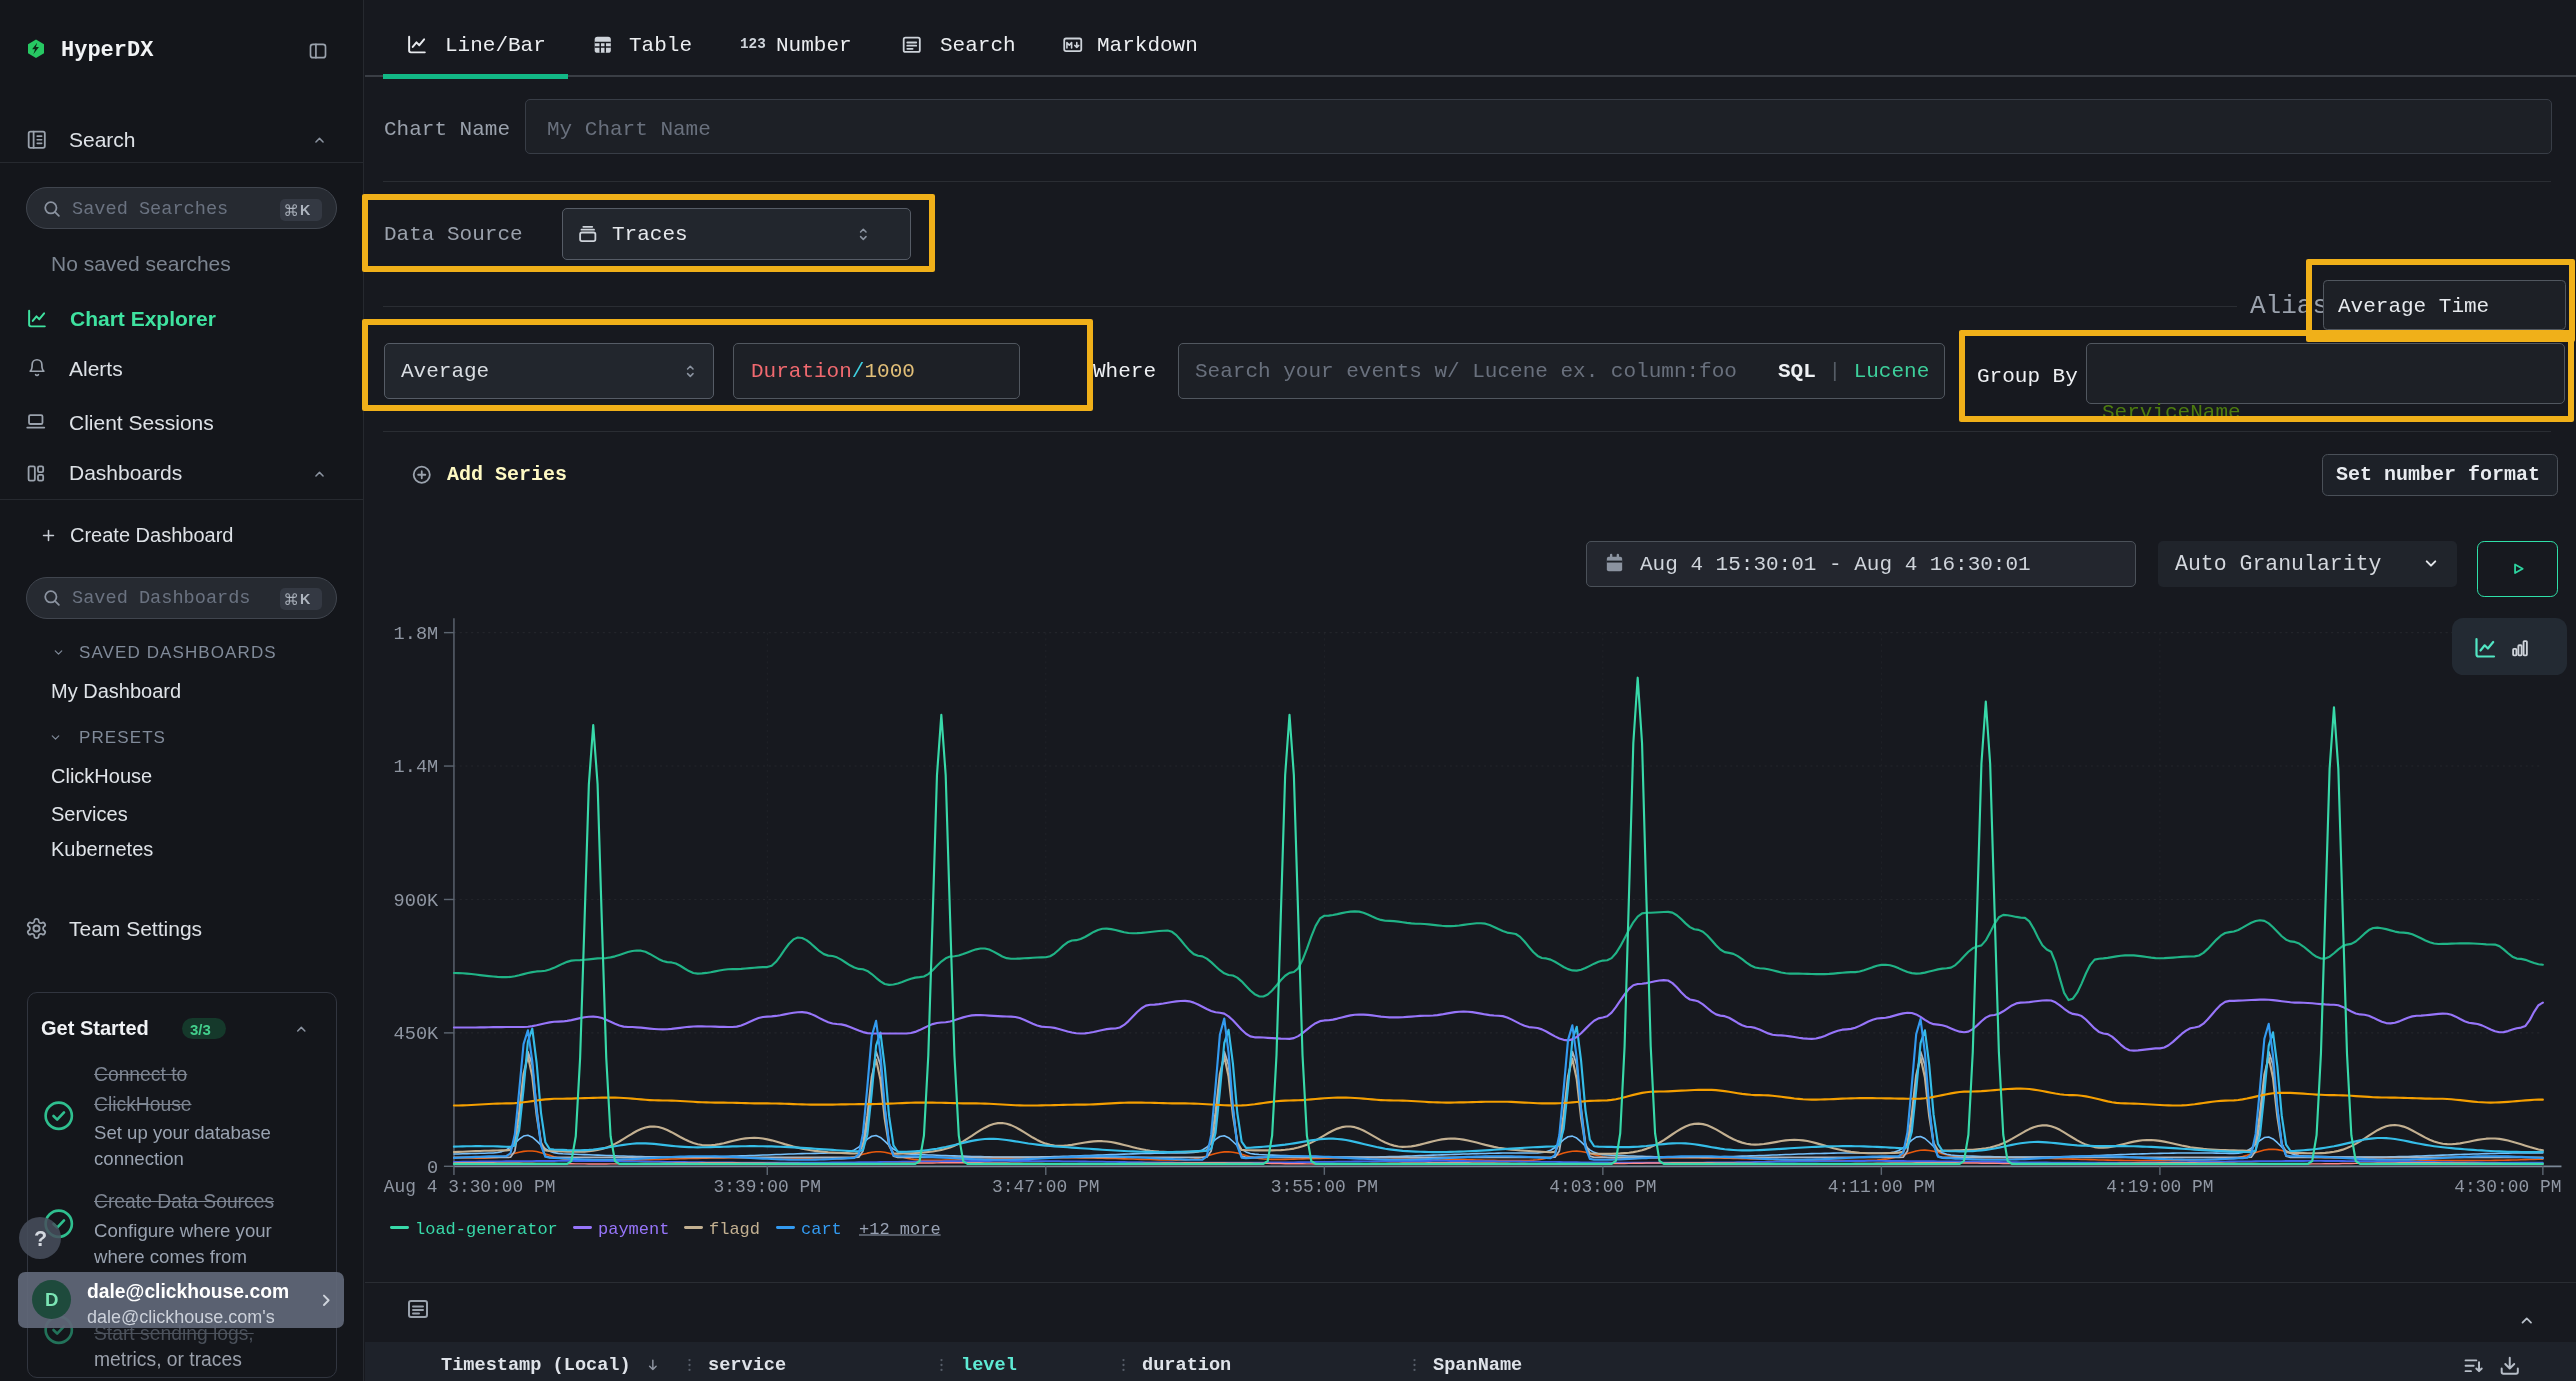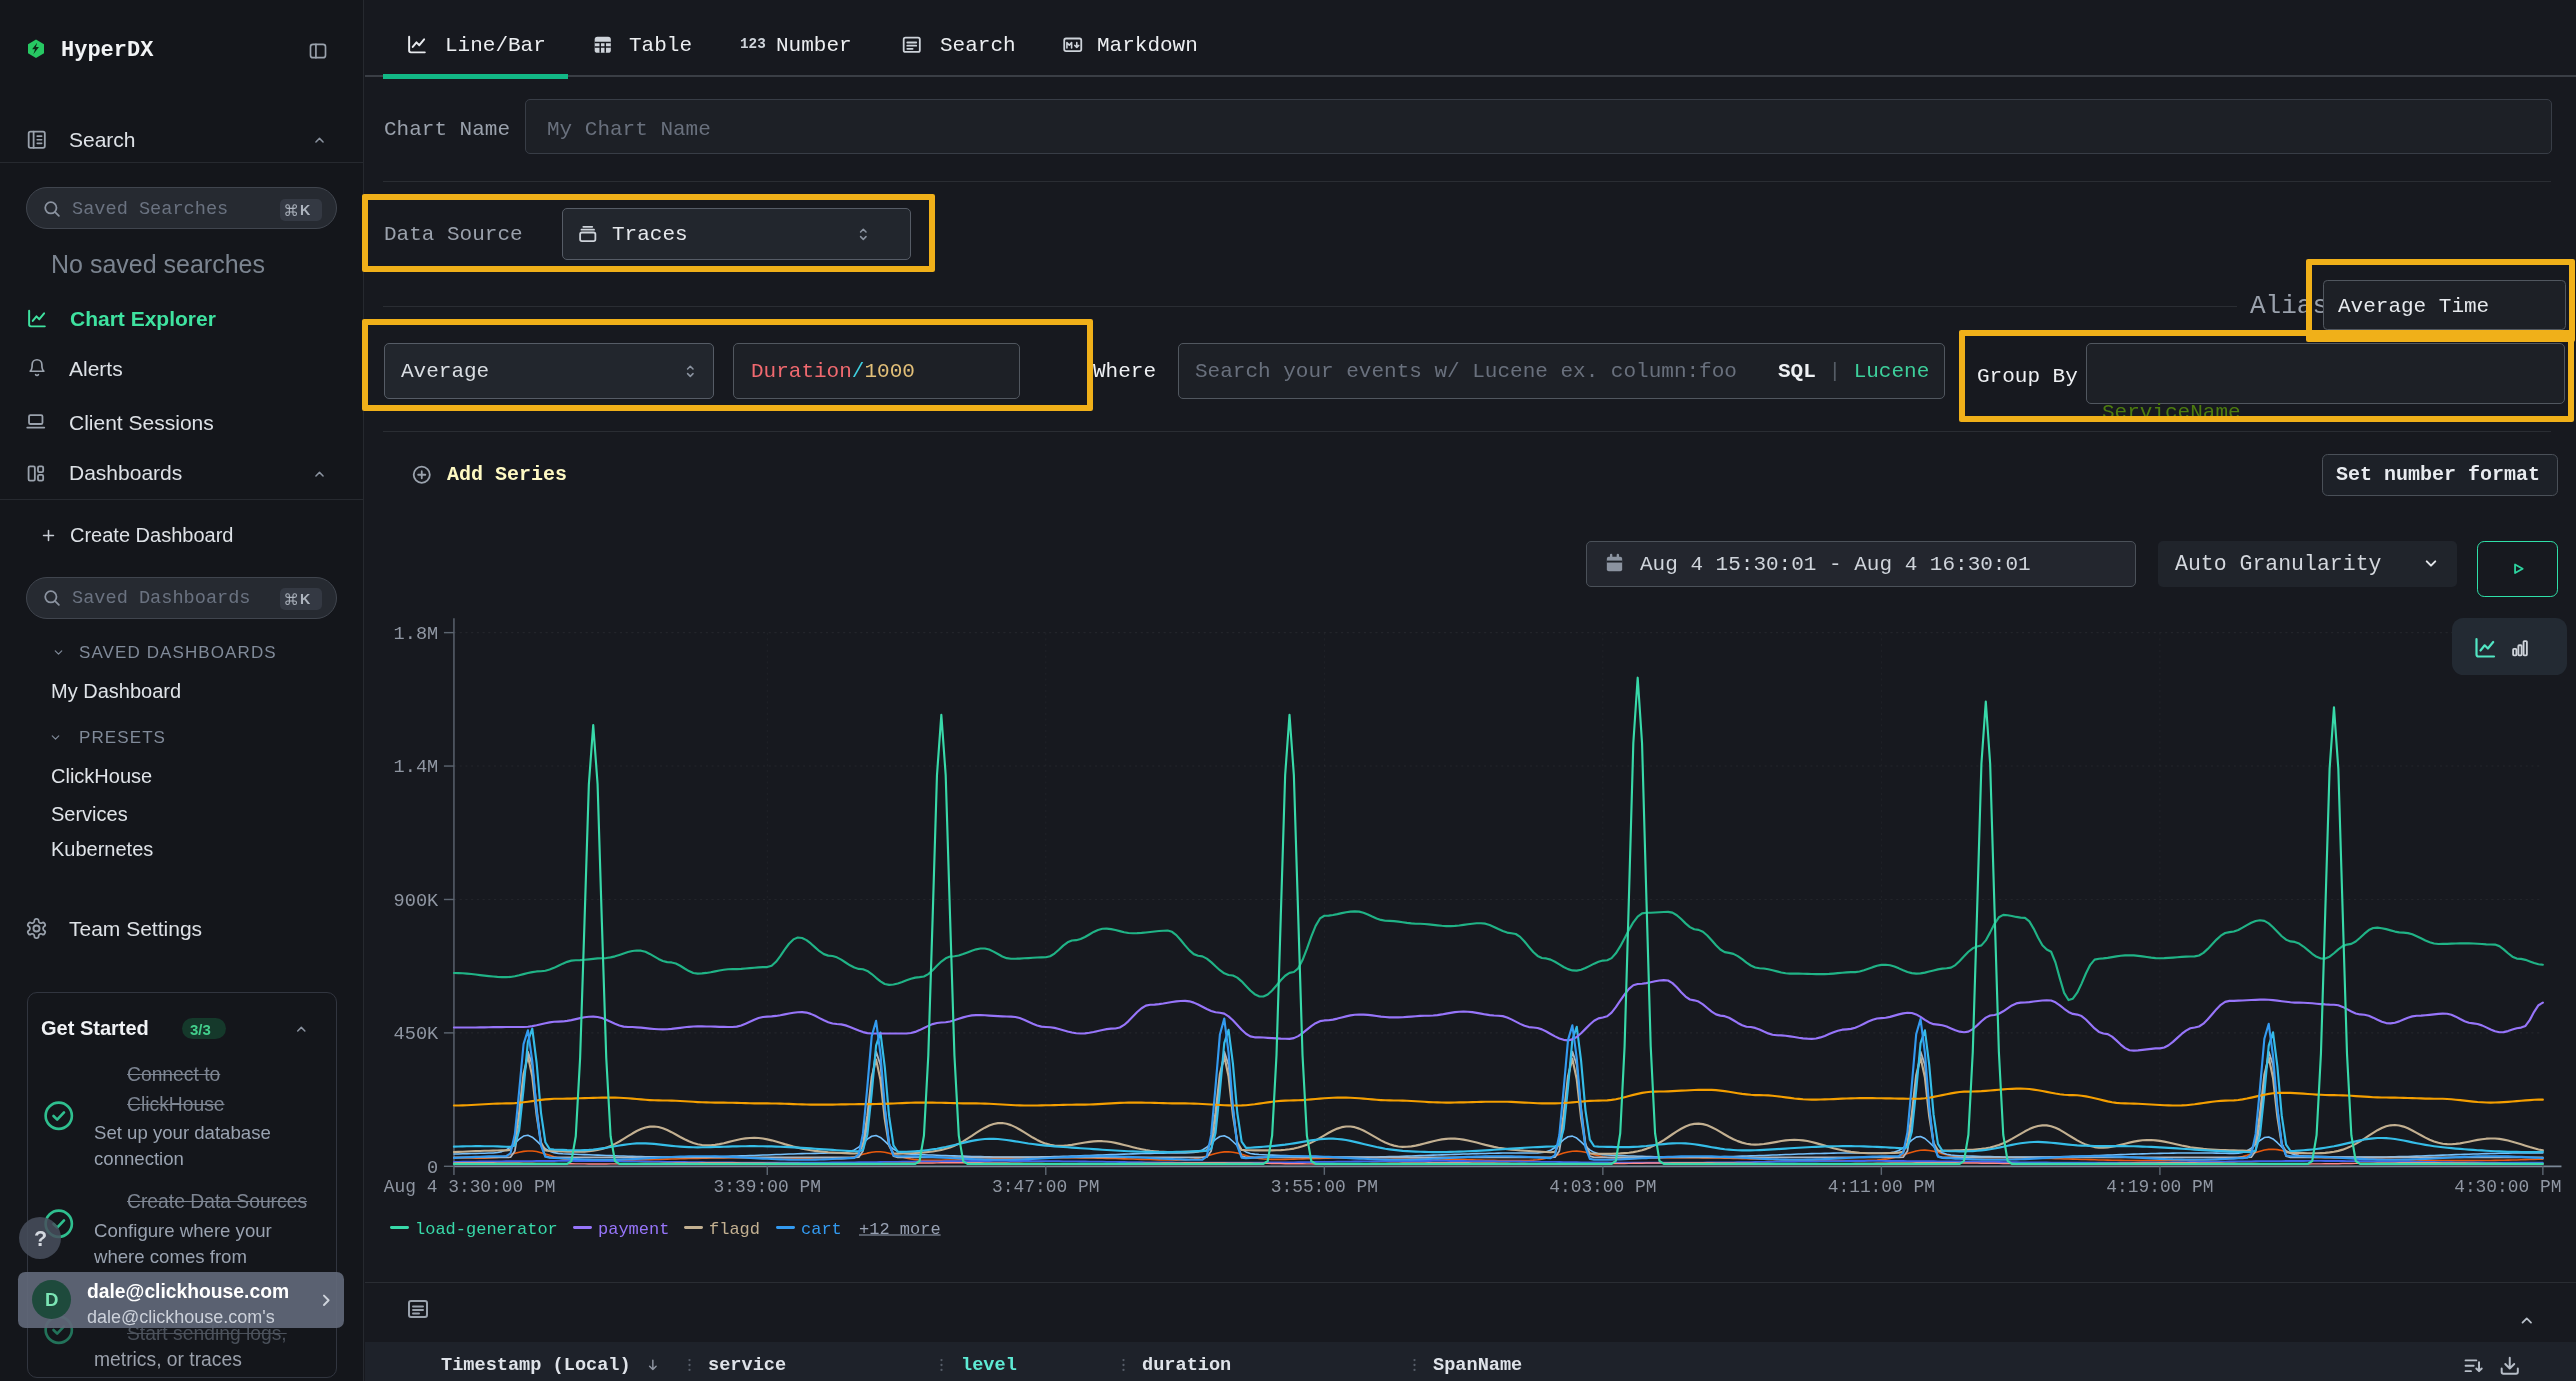--- a/index.html
+++ b/index.html
@@ -1,19 +1,19 @@
 <!DOCTYPE html>
 <html style="font-size:11.4px"><head><meta charset="utf-8"><style>
 * { margin:0; padding:0; box-sizing:border-box; }
 html,body { width:2576px; height:1381px; background:#17191f; overflow:hidden; }
 .abs { position:absolute; }
 .mono { font-family:"Liberation Mono", monospace; }
 .sans { font-family:"Liberation Sans", sans-serif; }
 .ybox { border:6.4px solid #f0b019; border-radius:2.1px; z-index:40; pointer-events:none; }
-.strike { text-decoration:line-through;margin-left:33px; }
+.strike { text-decoration:line-through; }
 </style></head>
 <body class="sans" style="position:relative">
 <div class="abs" style="left:0;top:0;width:364px;height:1381px;background:#14161b;border-right:0.7px solid #26292f"></div>
 <svg class="abs" style="left:26px;top:38px;" width="20" height="21.5" viewBox="0 0 28 28" fill="none">
     <polygon points="14,1.2 25.2,7.6 25.2,20.4 14,26.8 2.8,20.4 2.8,7.6" fill="#27c863"></polygon>
     <path d="M15.6 5.5L8.6 14.6h4.1l-2.4 7.2 7.8-10.2h-4.2l1.7-6.1z" fill="#0d2617"></path>
   </svg>
 <div class="abs mono" style="left:61px;top:50px;transform:translateY(-50%);font-size:22px;color:#f2f4f6;font-weight:700;white-space:nowrap;">HyperDX</div>
 <svg class="abs" style="left:307px;top:41px;" width="22" height="20" viewBox="0 0 24 24" fill="none">
     <rect x="3" y="4" width="18" height="16" rx="3" stroke="#9aa2ad" stroke-width="2" stroke-linecap="round" stroke-linejoin="round"></rect>
@@ -33,21 +33,21 @@
 <svg class="abs" style="left:42px;top:199px;" width="19.3" height="19.3" viewBox="0 0 24 24" fill="none">
     <circle cx="11" cy="11" r="7" stroke="#8b93a0" stroke-width="2.2" stroke-linecap="round" stroke-linejoin="round"></circle>
     <path d="M16.3 16.3L21 21" stroke="#8b93a0" stroke-width="2.2" stroke-linecap="round" stroke-linejoin="round"></path>
   </svg>
 <div class="abs mono" style="left:72px;top:209px;transform:translateY(-50%);font-size:18.6px;color:#6a7280;font-weight:400;white-space:nowrap;">Saved Searches</div>
 <div class="abs" style="left:280px;top:199px;width:42px;height:21.5px;background:#343943;border-radius:5px"></div>
 <svg class="abs" style="left:284px;top:203px;" width="14.3" height="14.3" viewBox="0 0 24 24" fill="none">
     <path d="M15 6v12a3 3 0 1 0 3-3H6a3 3 0 1 0 3 3V6a3 3 0 1 0-3 3h12a3 3 0 1 0-3-3" stroke="#aeb5bf" stroke-width="1.8" stroke-linecap="round" stroke-linejoin="round"></path>
   </svg>
 <div class="abs sans" style="left:300px;top:210px;transform:translateY(-50%);font-size:14.3px;color:#aeb5bf;font-weight:700;white-space:nowrap;">K</div>
-<div class="abs sans" style="left:51px;top:264px;transform:translateY(-50%);font-size:25px;color:#7b8490;font-weight:400;white-space:nowrap;">No saved searches</div>
+<div class="abs sans" style="left:51px;top:264px;transform:translateY(-50%);font-size:21px;color:#7b8490;font-weight:400;white-space:nowrap;">No saved searches</div>
 <svg class="abs" style="left:26px;top:308px;" width="21.5" height="21.5" viewBox="0 0 24 24" fill="none">
     <path d="M3.5 3v15.5a2 2 0 0 0 2 2H21" stroke="#3fe2a0" stroke-width="2.2" stroke-linecap="round" stroke-linejoin="round"></path>
     <path d="M7.5 14.5l4.2-5.2 3.2 3.2 5.3-6.5" stroke="#3fe2a0" stroke-width="2.2" stroke-linecap="round" stroke-linejoin="round"></path>
   </svg>
 <div class="abs sans" style="left:70px;top:319px;transform:translateY(-50%);font-size:21px;color:#3fe2a0;font-weight:700;white-space:nowrap;">Chart Explorer</div>
 <svg class="abs" style="left:26.5px;top:356px;" width="20" height="23" viewBox="0 0 24 24" fill="none">
     <path d="M6.2 8.5a5.8 5.8 0 0 1 11.6 0c0 6.2 2.4 8 2.4 8H3.8s2.4-1.8 2.4-8" stroke="#9aa2ad" stroke-width="2" stroke-linecap="round" stroke-linejoin="round"></path>
     <path d="M10.3 20.5a2 2 0 0 0 3.4 0" stroke="#9aa2ad" stroke-width="2" stroke-linecap="round" stroke-linejoin="round"></path>
   </svg>
 <div class="abs sans" style="left:69px;top:369px;transform:translateY(-50%);font-size:21px;color:#dde1e6;font-weight:400;white-space:nowrap;">Alerts</div>

